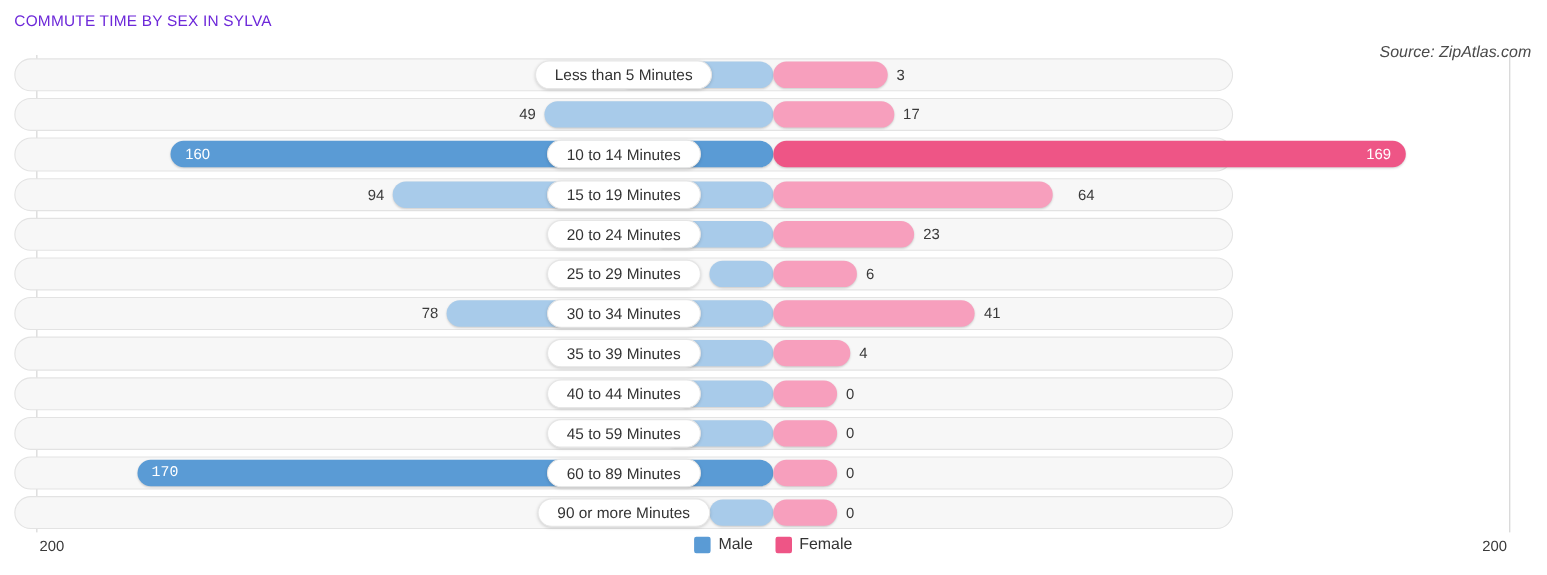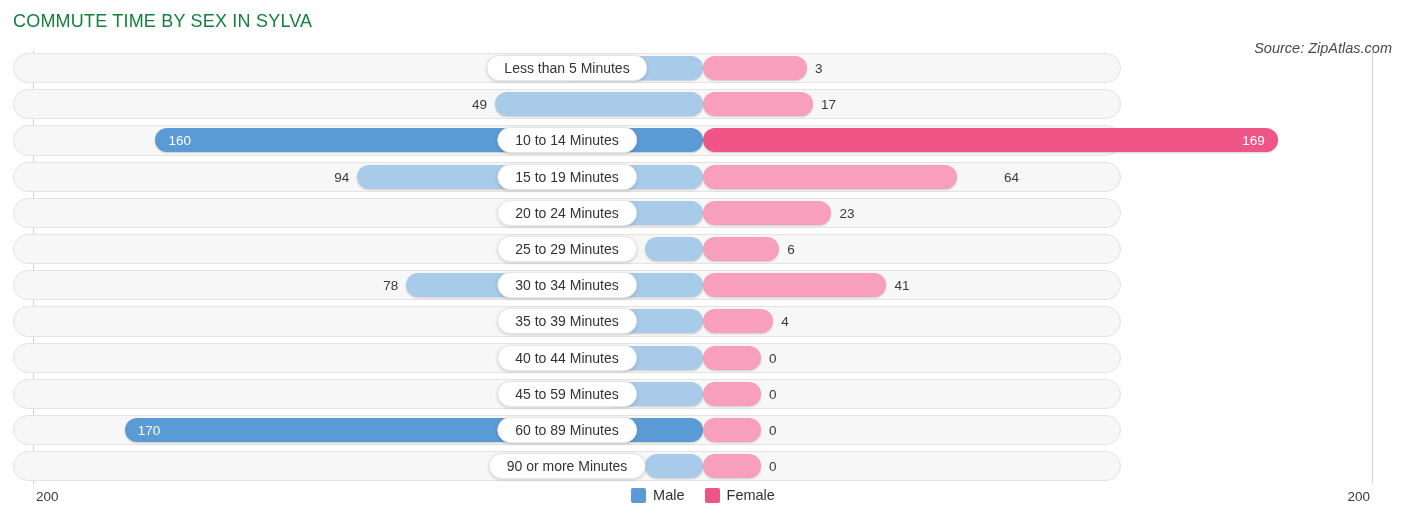--- a/index.html
+++ b/index.html
@@ -8,21 +8,21 @@
     width: 1406px; height: 523px;
     background: #ffffff;
     font-family: "Liberation Sans", sans-serif;
     overflow: hidden;
   }
   #app { position: relative; width: 1406px; height: 523px; }
 
   
   .chart-title {
     position: absolute; left: 13px; top: 11px;
-    font-size: 18px; color: #15803d; letter-spacing: .2px;
+    font-size: 14px; color: #6d28d9; letter-spacing: .2px;
     white-space: nowrap;
   }
   .chart-source {
     position: absolute; right: 14px; top: 13px;
     font-size: 14.5px; color: #4a4a4a; font-style: italic;
     white-space: nowrap;
     margin-top: 27px;
   }
 
   
@@ -152,21 +152,21 @@
             <div class="val inside" style="left: 1242.14px;">169</div>
           </div>
           <div class="cat-pill">10 to 14 Minutes</div>
         </div>
         <div class="row">
           <div class="track"></div>
           <div class="bars">
             <div class="bar male" style="width: 345.64px;"></div>
             <div class="val" style="right: 1056.64px;">94</div>
             <div class="bar female" style="width: 253.84px;"></div>
-            <div class="val" style="left: 1004px;">64</div>
+            <div class="val" style="left: 980px;">64</div>
           </div>
           <div class="cat-pill">15 to 19 Minutes</div>
         </div>
         <div class="row">
           <div class="track"></div>
           <div class="bars">
             <div class="bar male" style="width: 110.02px;"></div>
             <div class="val" style="right: 821.02px;">17</div>
             <div class="bar female" style="width: 128.38px;"></div>
             <div class="val" style="left: 839.38px;">23</div>
@@ -220,21 +220,21 @@
             <div class="val" style="right: 811.84px;">14</div>
             <div class="bar female" style="width: 58px;"></div>
             <div class="val" style="left: 769px;">0</div>
           </div>
           <div class="cat-pill">45 to 59 Minutes</div>
         </div>
         <div class="row">
           <div class="track"></div>
           <div class="bars">
             <div class="bar male hi" style="width: 578.2px;"></div>
-            <div class="val inside" style="left: 137.8px;">170</div>
+            <div class="val inside" style="left: 137.8px; font-family: Liberation Mono, monospace;">170</div>
             <div class="bar female" style="width: 58px;"></div>
             <div class="val" style="left: 769px;">0</div>
           </div>
           <div class="cat-pill">60 to 89 Minutes</div>
         </div>
         <div class="row">
           <div class="track"></div>
           <div class="bars">
             <div class="bar male" style="width: 58px;"></div>
             <div class="val" style="right: 769px;">0</div>

